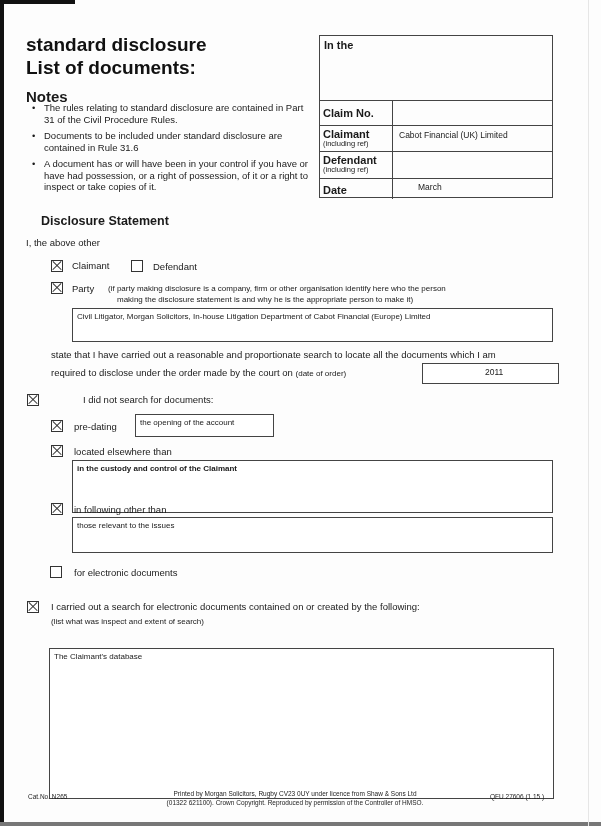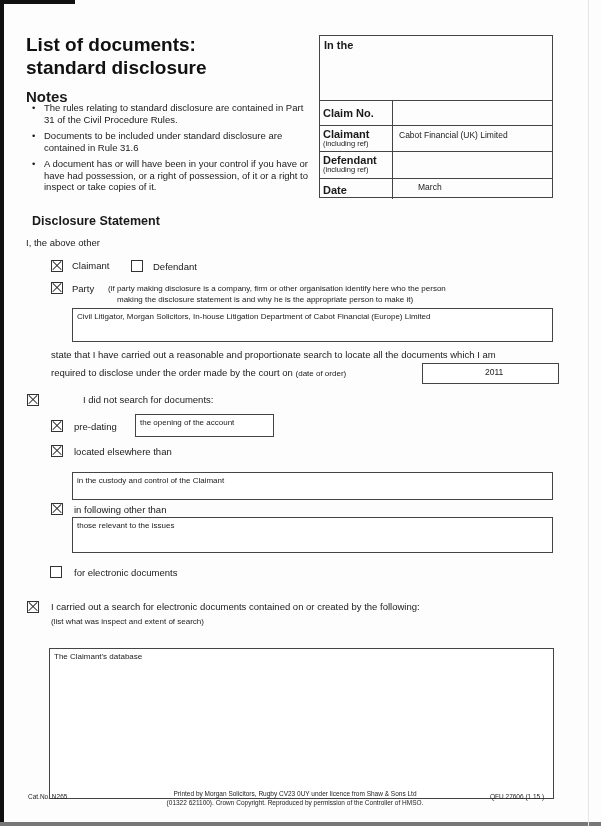--- a/index.html
+++ b/index.html
@@ -21,21 +21,21 @@
 
   
   .court-box { left:319px; top:35px; width:234px; height:163px; border:1.3px solid #444; box-sizing:border-box; }
   .court-box .inthe { position:absolute; left:4px; top:3px; font-size:11px; font-weight:bold; }
   .court-box .row { position:absolute; left:0; width:100%; border-top:1.3px solid #444; box-sizing:border-box; }
   .court-box .lab { position:absolute; left:3px; top:3px; font-size:11px; font-weight:bold; line-height:11px; }
   .court-box .lab small { display:block; font-size:7.5px; font-weight:normal; line-height:8px; }
   .court-box .val { position:absolute; left:72px; top:0; right:0; bottom:0; border-left:1.3px solid #444; font-size:8.5px; }
   .court-box .val span { position:absolute; left:6px; top:4px; }
 
-  .ds-h { left:32px; top:214px; font-size:12.5px; font-weight:bold; }
+  .ds-h { left:41px; top:214px; font-size:12.5px; font-weight:bold; }
   .txt { font-size:9.5px; white-space:nowrap; }
   .cb { width:12px; height:12px; border:1.2px solid #333; box-sizing:border-box; background:#fff; position:absolute; }
   .cb.checked::before, .cb.checked::after {
     content:""; position:absolute; left:-1px; top:4.3px; width:12px; height:1.2px; background:#333;
   }
   .cb.checked::before { transform:rotate(45deg); }
   .cb.checked::after { transform:rotate(-45deg); }
   .field { border:1.2px solid #444; box-sizing:border-box; background:#fff; font-size:8px; }
   .field span { position:absolute; left:4px; top:3px; white-space:nowrap; }
   .small { font-size:8px; }
@@ -43,22 +43,22 @@
 </style>
 </head>
 <body>
 
 <div class="scan-left"></div>
 <div class="scan-top"></div>
 <div class="scan-bottom"></div>
 <div class="scan-right"></div>
 
 <div class="abs title">
+  <div>standard disclosure</div>
   <div>List of documents:</div>
-  <div>standard disclosure</div>
 </div>
 
 <div class="abs notes-h">Notes</div>
 <ul class="abs notes-list">
   <li><span class="bullet">•</span><span>The rules relating to standard disclosure are contained in Part 31 of the Civil Procedure Rules.</span></li>
   <li><span class="bullet">•</span><span>Documents to be included under standard disclosure are contained in Rule 31.6</span></li>
   <li><span class="bullet">•</span><span>A document has or will have been in your control if you have or have had possession, or a right of possession, of it or a right to inspect or take copies of  it.</span></li>
 </ul>
 
 <div class="abs court-box">
@@ -120,21 +120,21 @@
 <div class="abs txt" style="left:51px;top:394px;padding-left:32px;">I did not search for documents:</div>
 
 <div class="cb checked" style="left:51px;top:420px;"></div>
 <div class="abs txt" style="left:74px;top:421px;">pre-dating</div>
 <div class="abs field" style="left:135px;top:414px;width:139px;height:23px;">
   <span>the opening of the account</span>
 </div>
 
 <div class="cb checked" style="left:51px;top:445px;"></div>
 <div class="abs txt" style="left:74px;top:446px;">located elsewhere than</div>
-<div class="abs field" style="left:72px;top:472px;width:481px;height:28px;">
+<div class="abs field" style="left:72px;top:460px;width:481px;height:53px;font-weight:bold;">
   <span>in the custody and control of the Claimant</span>
 </div>
 
 <div class="cb checked" style="left:51px;top:503px;"></div>
 <div class="abs txt" style="left:74px;top:504px;">in following other than</div>
 <div class="abs field" style="left:72px;top:517px;width:481px;height:36px;">
   <span>those relevant to the issues</span>
 </div>
 
 <div class="cb" style="left:50px;top:566px;"></div>

